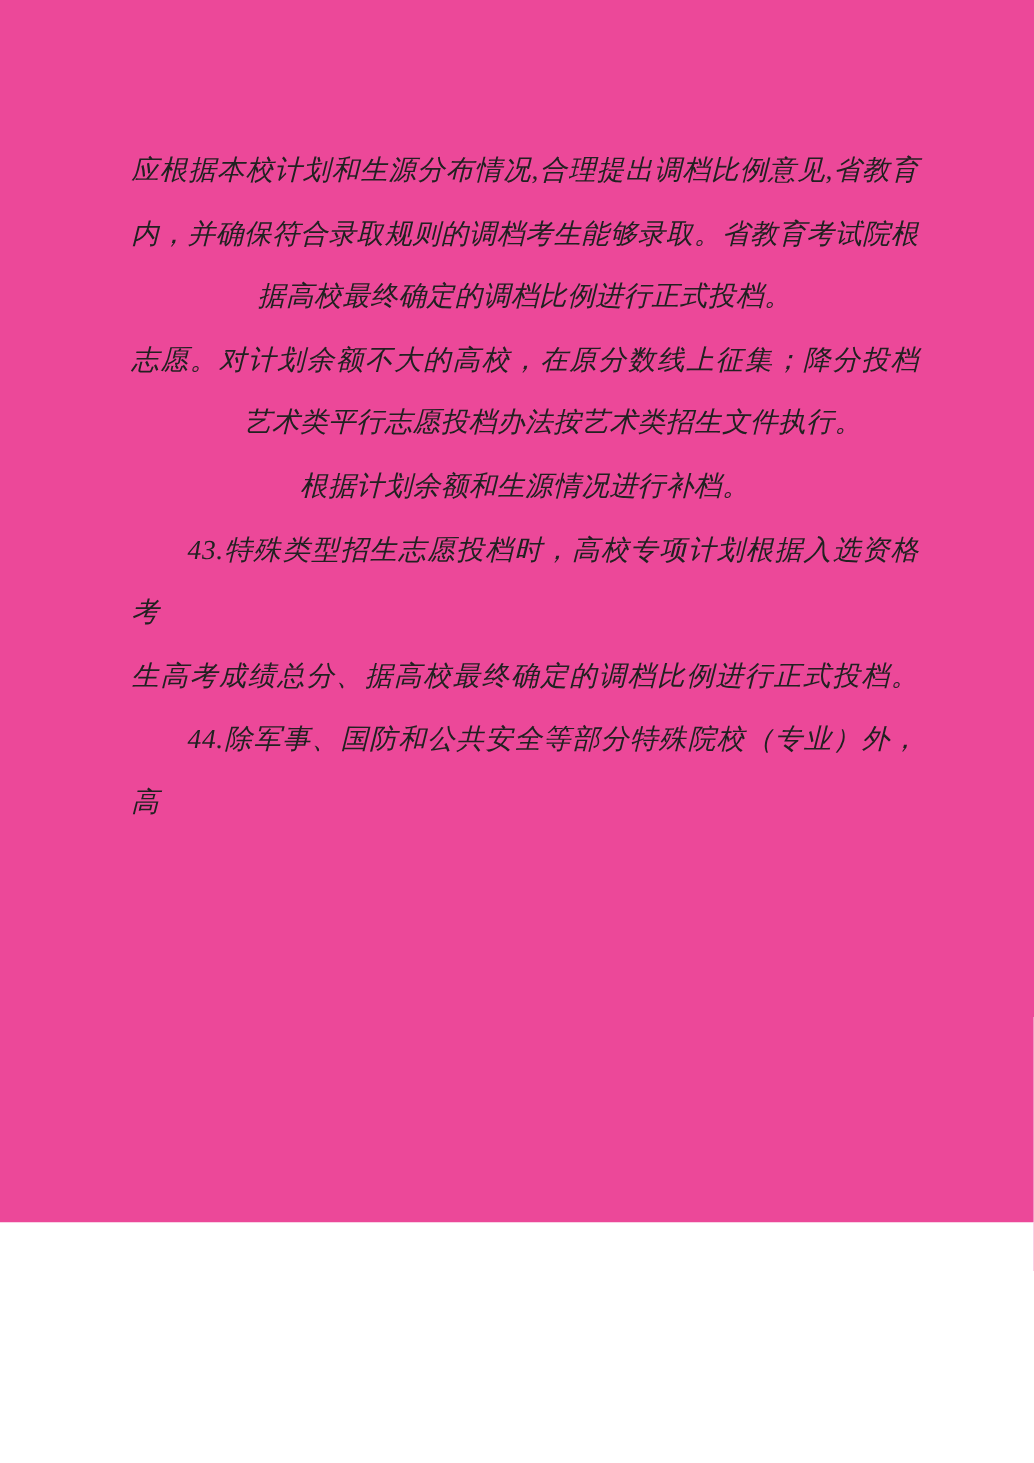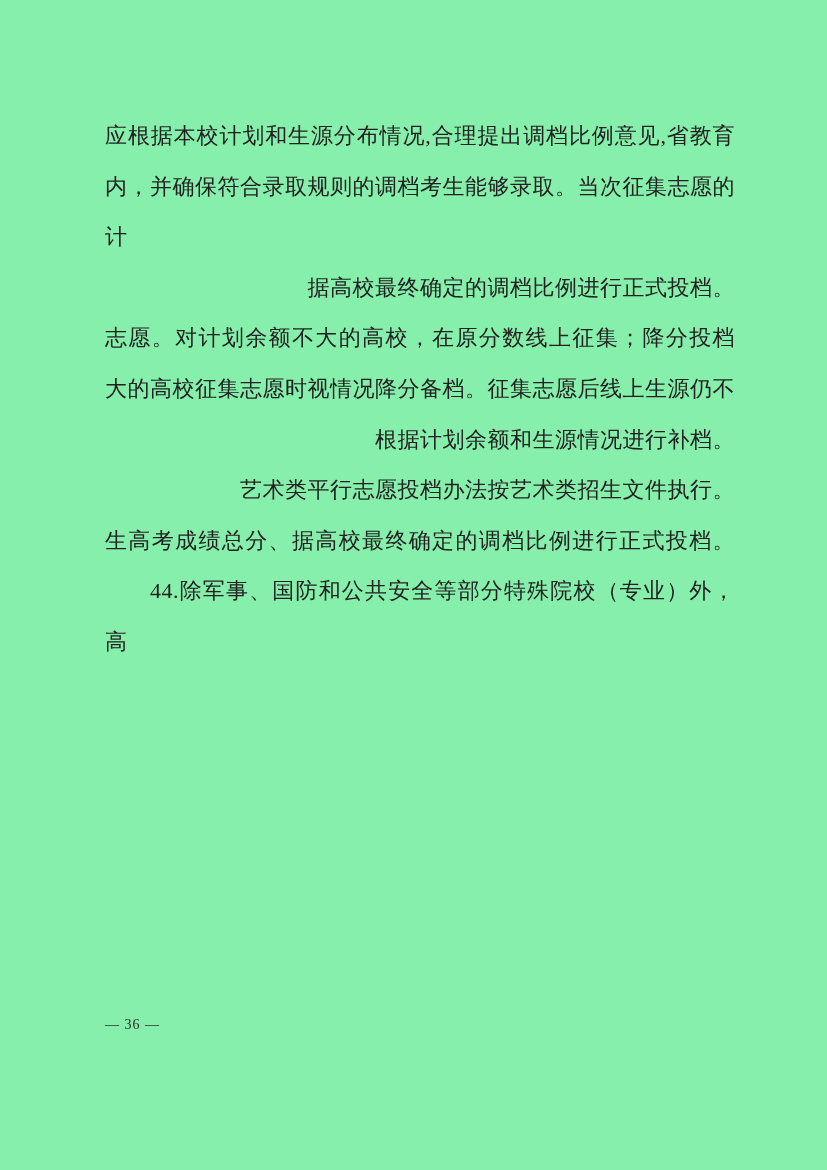--- a/index.html
+++ b/index.html
@@ -3,37 +3,38 @@
 <meta charset="utf-8">
 <style>
   html, body {
     margin: 0;
     padding: 0;
     background: #ffffff;
   }
   .page {
     position: relative;
     width: 827px;
-    height: 1170px;
-    background: #86efac;
+    height: 978px;
+    background: #ec4899;
     overflow: hidden;
     font-family: "Liberation Serif", "DejaVu Serif", serif;
     color: #212121;
+    font-style: italic;
   }
   .content {
     position: absolute;
     left: 105px;
     top: 111px;
     width: 630px;
     font-size: 22px;
     line-height: 50.6px;
     letter-spacing: 0.5px;
   }
   .line {
-    text-align: right;
+    text-align: center;
     white-space: normal;
   }
   
   .line.stretch {
     text-align: justify;
     text-align-last: justify;
     text-justify: inter-character;
   }
   
   .line.indent {
@@ -48,23 +49,23 @@
     letter-spacing: 1px;
     color: #2b2b2b;
   }
 </style>
 </head>
 <body>
 
 <div class="page">
   <div class="content">
       <div class="line stretch">应根据本校计划和生源分布情况,合理提出调档比例意见,省教育</div>
-      <div class="line stretch">内，并确保符合录取规则的调档考生能够录取。当次征集志愿的计</div>
+      <div class="line stretch">内，并确保符合录取规则的调档考生能够录取。省教育考试院根</div>
       <div class="line">据高校最终确定的调档比例进行正式投档。</div>
       <div class="line stretch">志愿。对计划余额不大的高校，在原分数线上征集；降分投档</div>
-      <div class="line stretch">大的高校征集志愿时视情况降分备档。征集志愿后线上生源仍不</div>
+      <div class="line indent">艺术类平行志愿投档办法按艺术类招生文件执行。</div>
       <div class="line">根据计划余额和生源情况进行补档。</div>
-      <div class="line indent">艺术类平行志愿投档办法按艺术类招生文件执行。</div>
+      <div class="line stretch indent">43.特殊类型招生志愿投档时，高校专项计划根据入选资格考</div>
       <div class="line stretch">生高考成绩总分、据高校最终确定的调档比例进行正式投档。</div>
       <div class="line stretch indent">44.除军事、国防和公共安全等部分特殊院校（专业）外，高</div>
     </div>
   <div class="page-number">— 36 —</div>
 </div>
 
 </body></html>

